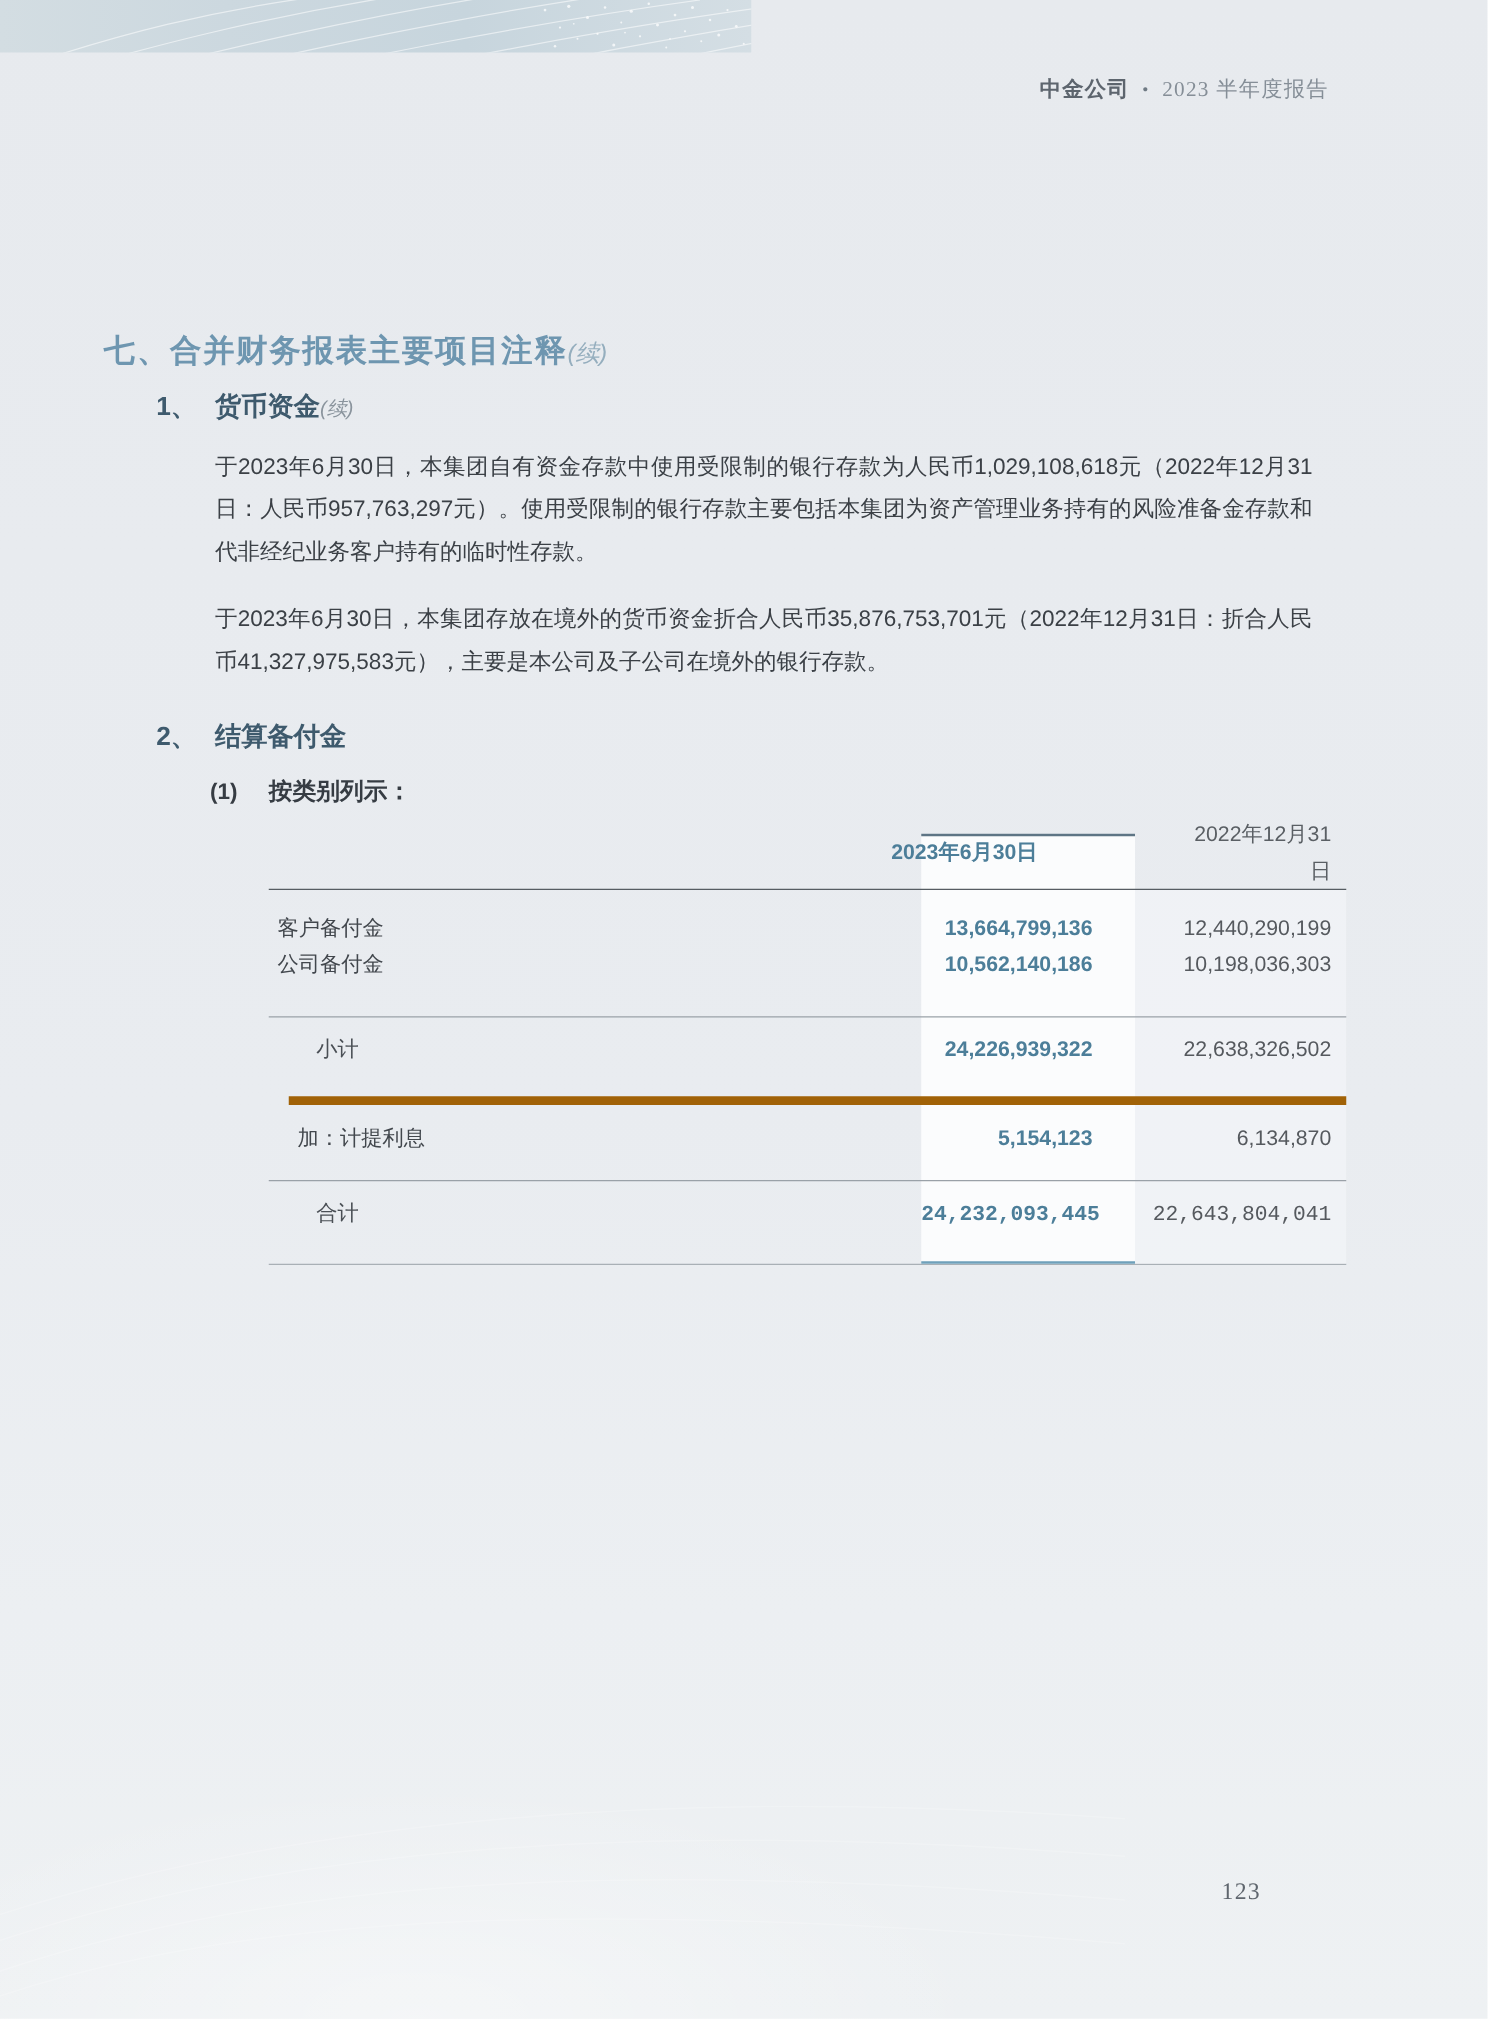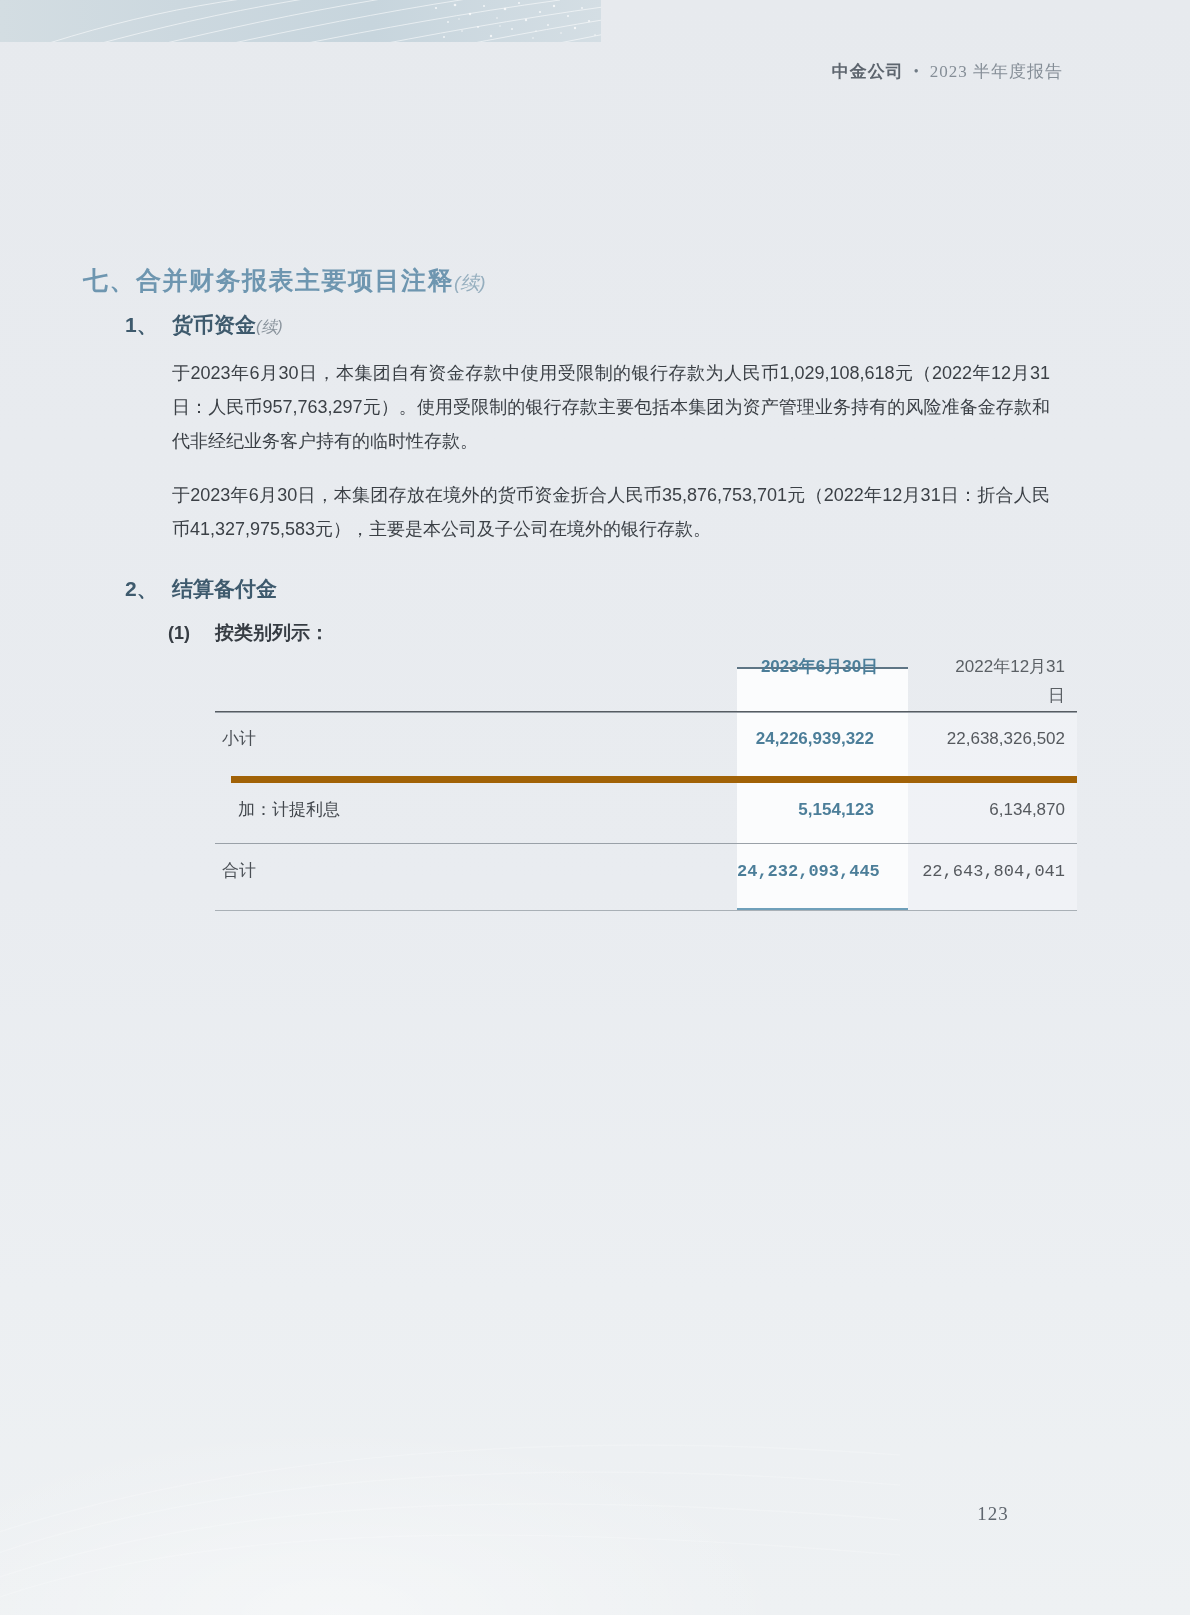--- a/index.html
+++ b/index.html
@@ -43,33 +43,33 @@
   .p2{top:478px;}
 
   
   .tbl{left:215px;top:652px;width:862px;border-bottom:1px solid #a9b0b6;}
   .strip-prior{position:absolute;left:693px;top:60px;width:169px;bottom:0;
     background:rgba(249,251,252,0.45);}
   .strip-cur{position:absolute;left:522px;top:15px;width:171px;bottom:0;
     box-sizing:border-box;background:#fbfcfd;
     border-top:2px solid #5e7585;border-bottom:2px solid #6fa0ba;}
   .trow{position:relative;display:flex;line-height:29px;font-size:17px;}
-  .thead{height:59px;border-bottom:1px solid #565c62;align-items:flex-start;}
+  .thead{height:59px;border-bottom:1px solid #565c62;align-items:center;gap:48px;}
   .c-label{flex:1;box-sizing:border-box;padding-left:7px;color:#42474d;text-align:left;}
   .c-cur{width:171px;box-sizing:border-box;text-align:right;padding-right:34px;
     font-weight:700;color:#4c7e99;}
   .c-pri{width:169px;box-sizing:border-box;text-align:right;padding-right:12px;color:#55595e;}
   .thead .c-cur{text-align:center;padding-right:6px;}
   .thead .c-pri{color:#5a5f64;padding-left:32px;}
   .grp{position:relative;}
   .g1{padding:16px 0 27px;}
   .g2{padding:11px 0 23px;border-top:1px solid #9aa1a8;}
   .g3{padding:12px 0 19px;border-top:7px solid #a16207;margin-left:16px;}
   .g4{padding:13px 0 24px;border-top:1px solid #9aa1a8;font-family:Liberation Mono, monospace;}
-  .g2 .c-label,.g4 .c-label{color:#4a4f55;}
+  .g2 .c-label,.g4 .c-label{color:#4a4f55;margin-left:31px;}
 
   
   .pagenum{left:953px;top:1503px;width:80px;text-align:center;
     font-family:"Liberation Serif",serif;font-size:19px;color:#5f666e;letter-spacing:1px;}
 
   
   .botdecor{left:0;bottom:0;width:1190px;height:420px;pointer-events:none;
     background:radial-gradient(ellipse 60% 70% at 28% 100%,rgba(255,255,255,0.40),rgba(255,255,255,0) 65%);}
   .botdecor svg{display:block;position:absolute;left:0;bottom:0;}
 </style>
@@ -152,20 +152,32 @@
 <div class="abs tbl">
   <div class="strip-prior"></div>
   <div class="strip-cur"></div>
 
   <div class="trow thead">
     <div class="c-label"></div>
     <div class="c-cur">2023年6月30日</div>
     <div class="c-pri">2022年12月31日</div>
   </div>
 
+  <div class="grp g1">
+    <div class="trow">
+      <div class="c-label">客户备付金</div>
+      <div class="c-cur">13,664,799,136</div>
+      <div class="c-pri">12,440,290,199</div>
+    </div>
+    <div class="trow">
+      <div class="c-label">公司备付金</div>
+      <div class="c-cur">10,562,140,186</div>
+      <div class="c-pri">10,198,036,303</div>
+    </div>
+  </div>
 
   <div class="grp g2">
     <div class="trow">
       <div class="c-label">小计</div>
       <div class="c-cur">24,226,939,322</div>
       <div class="c-pri">22,638,326,502</div>
     </div>
   </div>
 
   <div class="grp g3">

